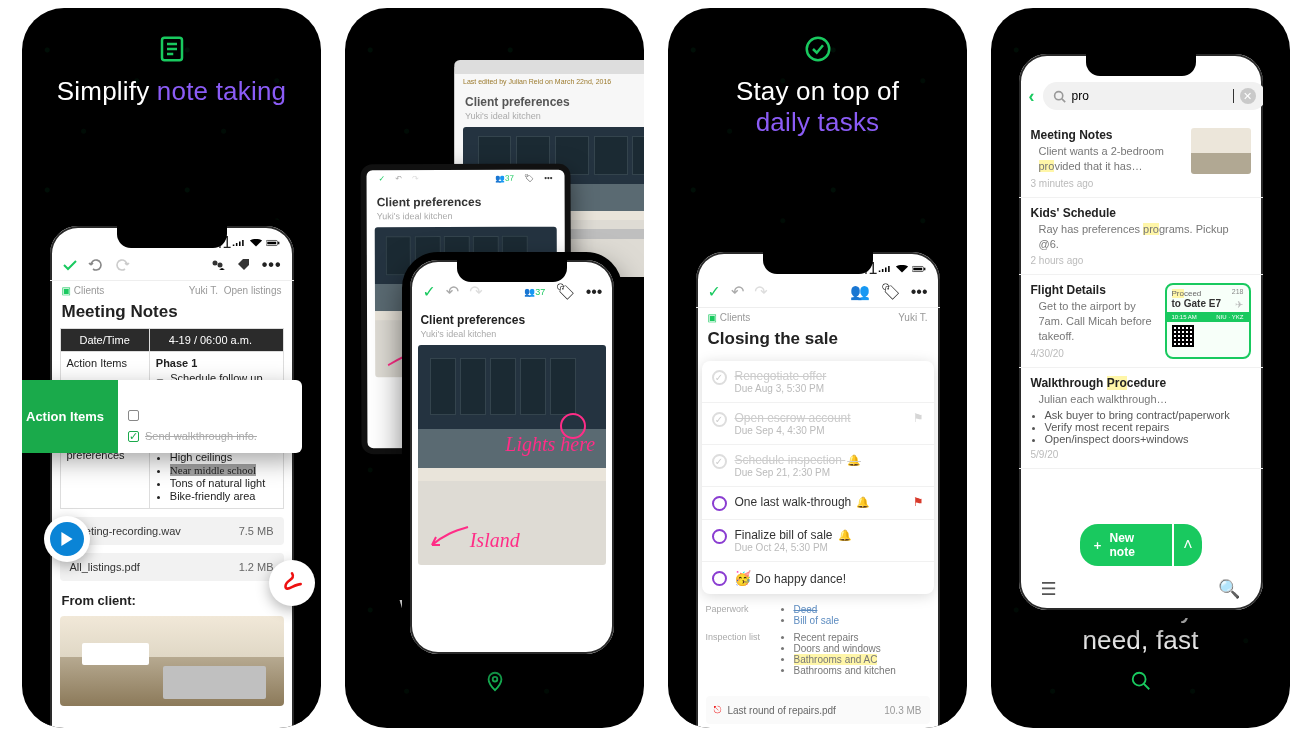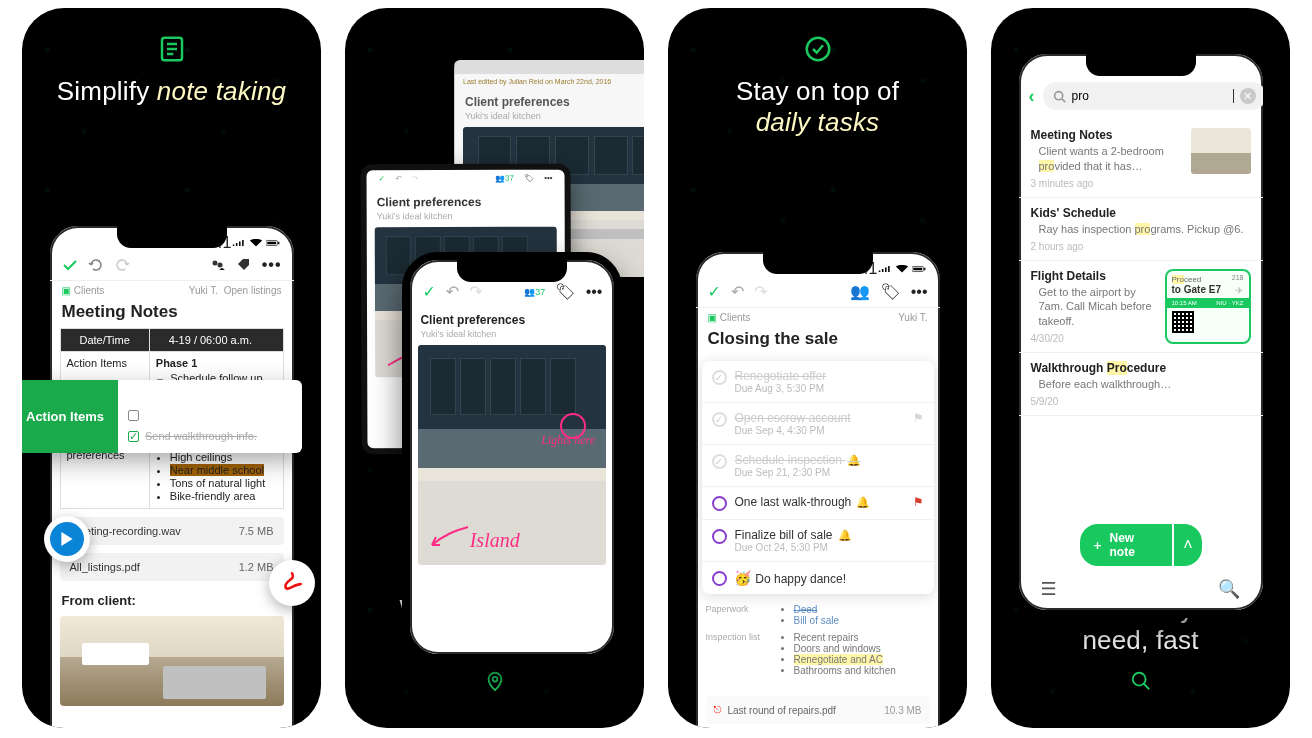--- a/index.html
+++ b/index.html
@@ -32,21 +32,21 @@
                       radial-gradient(circle at 82% 52%, rgba(0,170,80,.10) 0 2px, transparent 3px),
                       radial-gradient(circle at 44% 88%, rgba(0,170,80,.10) 0 2px, transparent 3px);
     background-size: 140px 140px;
     opacity: .7;
     pointer-events:none;
   }
   .headline { position: relative; z-index: 2; }
   .headline.top { padding: 26px 20px 10px; text-align: center; }
   .headline.bot { position: absolute; bottom: 24px; left:0; right:0; text-align:center; }
   .headline h2 { font-size: 26px; font-weight: 400; letter-spacing: .2px; }
-  .white { color: #fff; } .green { color: #fef9c3; font-style: italic; }
+  .white { color: #fff; } .green { color: #8b5cf6; }
   .bigicon { display: flex; justify-content: center; margin-bottom: 12px; }
   .svgicon { width: 30px; height: 30px; stroke:#19c95f; fill:none; stroke-width:2; }
   .svgicon.sm { width: 22px; height: 22px; }
 
   
   .phone {
     position: absolute;
     left: 50%; transform: translateX(-50%);
     width: 260px;
     background: #fff;
@@ -68,21 +68,21 @@
   .tbl { display:flex; gap:10px; align-items:center;}
   .tbi { width:16px; height:16px; }
   .crumb { display:flex; justify-content:space-between; padding:4px 12px; font-size:10px; color:#999;}
   .notetitle { padding: 2px 12px 6px; font-size: 17px; font-weight:700; }
   
   .p1 .phone { top: 210px; height: 600px; }
   .dataTable { width: calc(100% - 20px); margin: 0 10px; border-collapse: collapse; font-size:11px; }
   .dataTable th, .dataTable td { border:1px solid #ddd; padding:5px 6px; text-align:left; vertical-align:top;}
   .dataTable thead th { background:#2b2b2b; color:#fff; font-weight:500;padding-left:19px; }
   .dataTable .phase { font-weight:600; }
-  .hl { background:#a16207; }
+  .hl { background:#a3a3a3;font-family:Liberation Serif, serif; }
   ul.prefs { margin:0; padding-left:14px; }
   ul.prefs li { margin:1px 0;}
   .popover {
     position: absolute; left:-10px; top:372px; width: 290px;
     background:#fff; border-radius:6px; box-shadow: 0 8px 24px rgba(0,0,0,.35);
     display:flex; z-index:6; overflow:hidden;
   }
   .popover .tab { background:#1aaa4b; color:#fff; padding:14px 14px; font-size:13px; font-weight:600; display:flex; align-items:center;}
   .popover .body { padding:8px 10px; font-size:11px; flex:1;}
   .chkrow { display:flex; gap:6px; align-items:center; margin:3px 0;}
@@ -399,21 +399,21 @@
         </div>
     <div class="cp-title">Client preferences</div>
     <div class="cp-sub">Yuki's ideal kitchen</div>
     <div class="kitchen" style="height:220px;">
       <div class="cab c1"></div>
           <div class="cab c2"></div>
           <div class="cab c3"></div>
           <div class="cab c4"></div>
           <div class="cab c5"></div>
           <div class="counter"></div>
-      <div class="anno" style="right:6%;top:40%;font-size:12px;"><span>Lights here</span></div>
+      <div class="anno" style="right:6%;top:40%;font-size:20px;"><span>Lights here</span></div>
       <div class="anno" style="right:10%;top:30%;"><svg width="30" height="30" viewBox="0 0 30 30">
               <circle cx="15" cy="15" r="12"></circle>
             </svg></div>
       <div class="anno" style="left:6%;bottom:6%;font-size:20px;"><svg width="40" height="22" viewBox="0 0 40 22">
               <path d="M38 2C24 6 14 10 2 20l4-8m-4 8l8 0"></path>
             </svg><span>Island</span></div>
     </div>
   </div>
 
   <div class="headline bot">
@@ -524,21 +524,21 @@
             <ul>
               <li><a class="strike">Deed</a></li>
               <li><a>Bill of sale</a></li>
             </ul>
           </div>
       <div class="row2">
             <div class="lab">Inspection list</div>
             <ul>
         <li>Recent repairs</li>
         <li>Doors and windows</li>
-        <li><span class="hl2">Renegotiate and AC</span></li>
+        <li><span class="hl2">Bathrooms and AC</span></li>
         <li>Bathrooms and kitchen</li>
       </ul>
           </div>
     </div>
     <div class="pdfrow">
           <span style="color:#e11;">⎋</span>
           <span class="nm">Last round of repairs.pdf</span>
           <span>10.3 MB</span>
         </div>
   </div>
@@ -569,21 +569,21 @@
         <div class="txt">
               <h4>Meeting Notes</h4>
           <div class="snip"><span>Client wants a 2-bedroom </span><mark>pro</mark><span>vided that it has…</span></div>
           <div class="ago">3 minutes ago</div>
             </div>
         <div class="thumb"></div>
       </div>
       <div class="res">
         <div class="txt">
               <h4>Kids' Schedule</h4>
-          <div class="snip"><span>Ray has inspection </span><mark>pro</mark><span>grams. Pickup @6.</span></div>
+          <div class="snip"><span>Ray has preferences </span><mark>pro</mark><span>grams. Pickup @6.</span></div>
           <div class="ago">2 hours ago</div>
             </div>
       </div>
       <div class="res">
         <div class="txt">
               <h4>Flight Details</h4>
           <div class="snip">Get to the airport by 7am. Call Micah before takeoff.</div>
           <div class="ago">4/30/20</div>
             </div>
         <div class="ticket">
@@ -594,21 +594,26 @@
           <div class="band">
                 <span>10:15 AM</span>
                 <span>NIU · YKZ</span>
               </div>
           <div class="qr"></div>
         </div>
       </div>
       <div class="res">
         <div class="txt">
           <h4><span>Walkthrough </span><mark>Pro</mark><span>cedure</span></h4>
-          <div class="snip">Before each walkthrough…</div>
+          <div class="snip">Julian each walkthrough…</div>
+          <ul class="walk">
+            <li>Ask buyer to bring contract/paperwork</li>
+            <li>Verify most recent repairs</li>
+            <li>Open/inspect doors+windows</li>
+          </ul>
           <div class="ago">5/9/20</div>
         </div>
       </div>
     </div>
 
     <div class="newnote">
       <div class="pill">
             <span>＋</span>
             <span>New note</span>
           </div>

